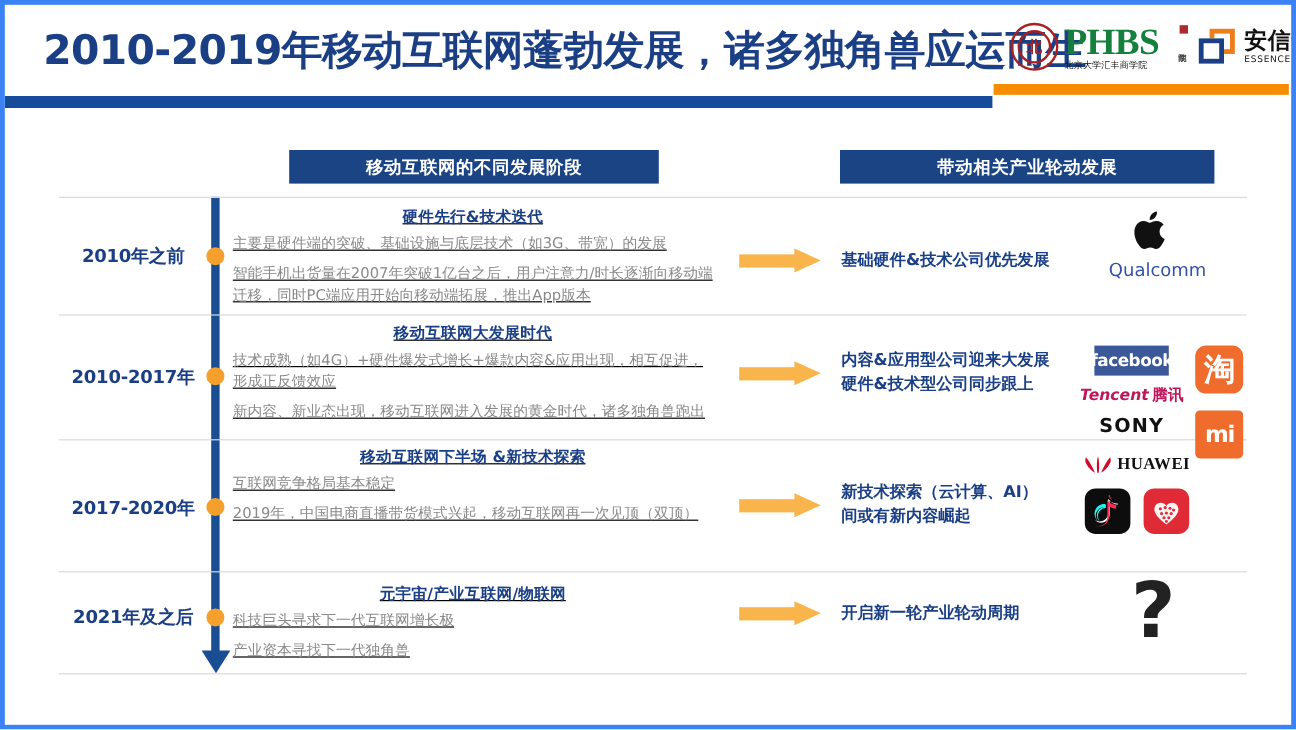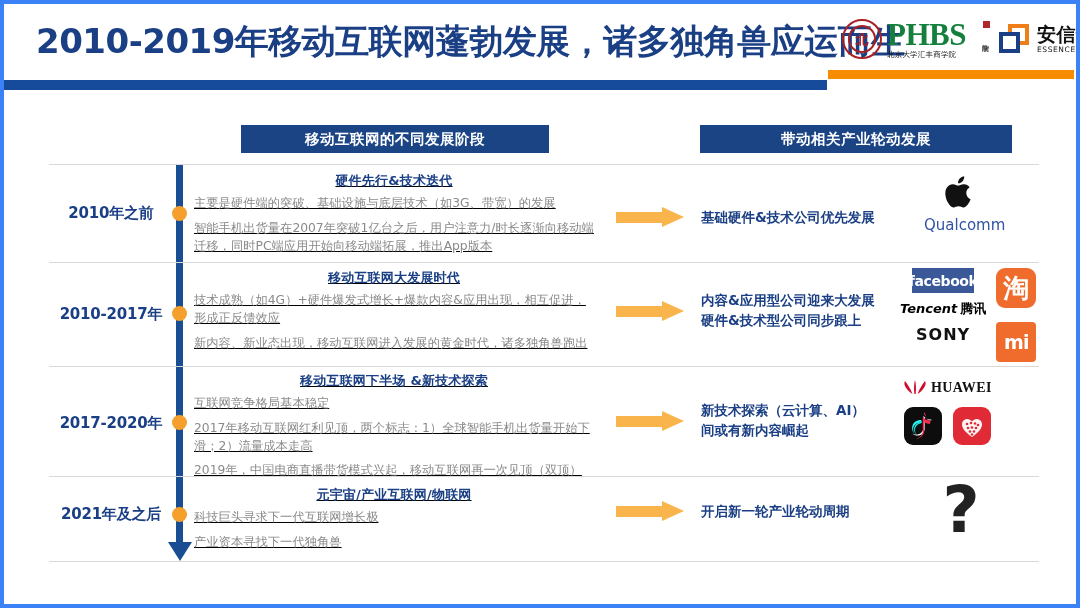--- a/index.html
+++ b/index.html
@@ -165,21 +165,21 @@
   }
   .tao-box{
     width:40px;height:40px;background:#ef6c2c;border-radius:9px;
     color:#fff;font-size:26px;font-weight:bold;
     display:flex;align-items:center;justify-content:center;
   }
   .tencent{
     font-size:13px;font-style:italic;font-weight:bold;color:#2b7fd4;
     white-space:nowrap;
   }
-  .tencent span{color:#000000;font-style:normal;}
+  .tencent span{color:#be185d;font-style:normal;}
   .sony{
     font-size:16px;font-weight:bold;color:#111;letter-spacing:1px;
   }
   .mi-box{
     width:40px;height:40px;background:#ef6c2c;border-radius:4px;
     color:#fff;font-size:19px;font-weight:bold;
     display:flex;align-items:center;justify-content:center;
     letter-spacing:-1px;
   }
 
@@ -278,41 +278,40 @@
     <div class="body-line">新内容、新业态出现，移动互联网进入发展的黄金时代，诸多独角兽跑出</div>
   </div>
   <div class="flow-arrow" style="left:612px;top:297px">
     <div class="shaft"></div>
     <div class="head"></div>
   </div>
   <div class="right-text" style="top:286px">
     <div>内容&amp;应用型公司迎来大发展</div>
     <div>硬件&amp;技术型公司同步跟上</div>
   </div>
-  <div class="logo-group" style="left:896px;top:264px;width:130px">
+  <div class="logo-group" style="left:896px;top:284px;width:130px">
     <div style="display:flex;align-items:flex-start;gap:10px;">
       <div style="display:flex;flex-direction:column;gap:7px;align-items:center;">
         <div class="fb-box">facebook</div>
         <div class="tencent">
           <span style="font-style:italic">Tencent</span><span style="margin-left:3px">腾讯</span>
         </div>
         <div class="sony">SONY</div>
       </div>
       <div style="display:flex;flex-direction:column;gap:14px;align-items:center;">
         <div class="tao-box">淘</div>
         <div class="mi-box">mi</div>
       </div>
     </div>
   </div>
 
   <div class="row-year" style="top:410px">2017-2020年</div>
   <div class="row-body" style="top:368px">
     <div class="body-title">移动互联网下半场 &amp;新技术探索</div>
     <div class="body-line">互联网竞争格局基本稳定</div>
-    <div class="body-line">2017年移动互联网红利见顶，两个标志：1）全球智能手机出货量开始下滑；2）流量成本走高</div>
     <div class="body-line">2019年，中国电商直播带货模式兴起，移动互联网再一次见顶（双顶）</div>
   </div>
   <div class="flow-arrow" style="left:612px;top:407px">
     <div class="shaft"></div>
     <div class="head"></div>
   </div>
   <div class="right-text" style="top:396px">
     <div>新技术探索（云计算、AI）</div>
     <div>间或有新内容崛起</div>
   </div>

